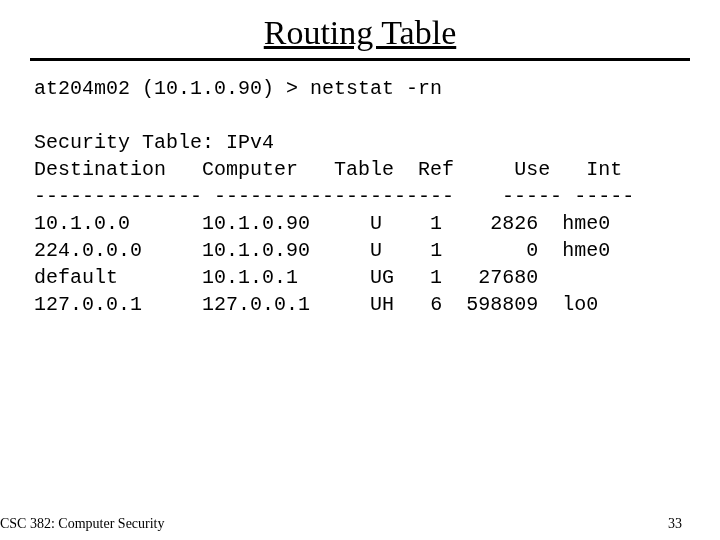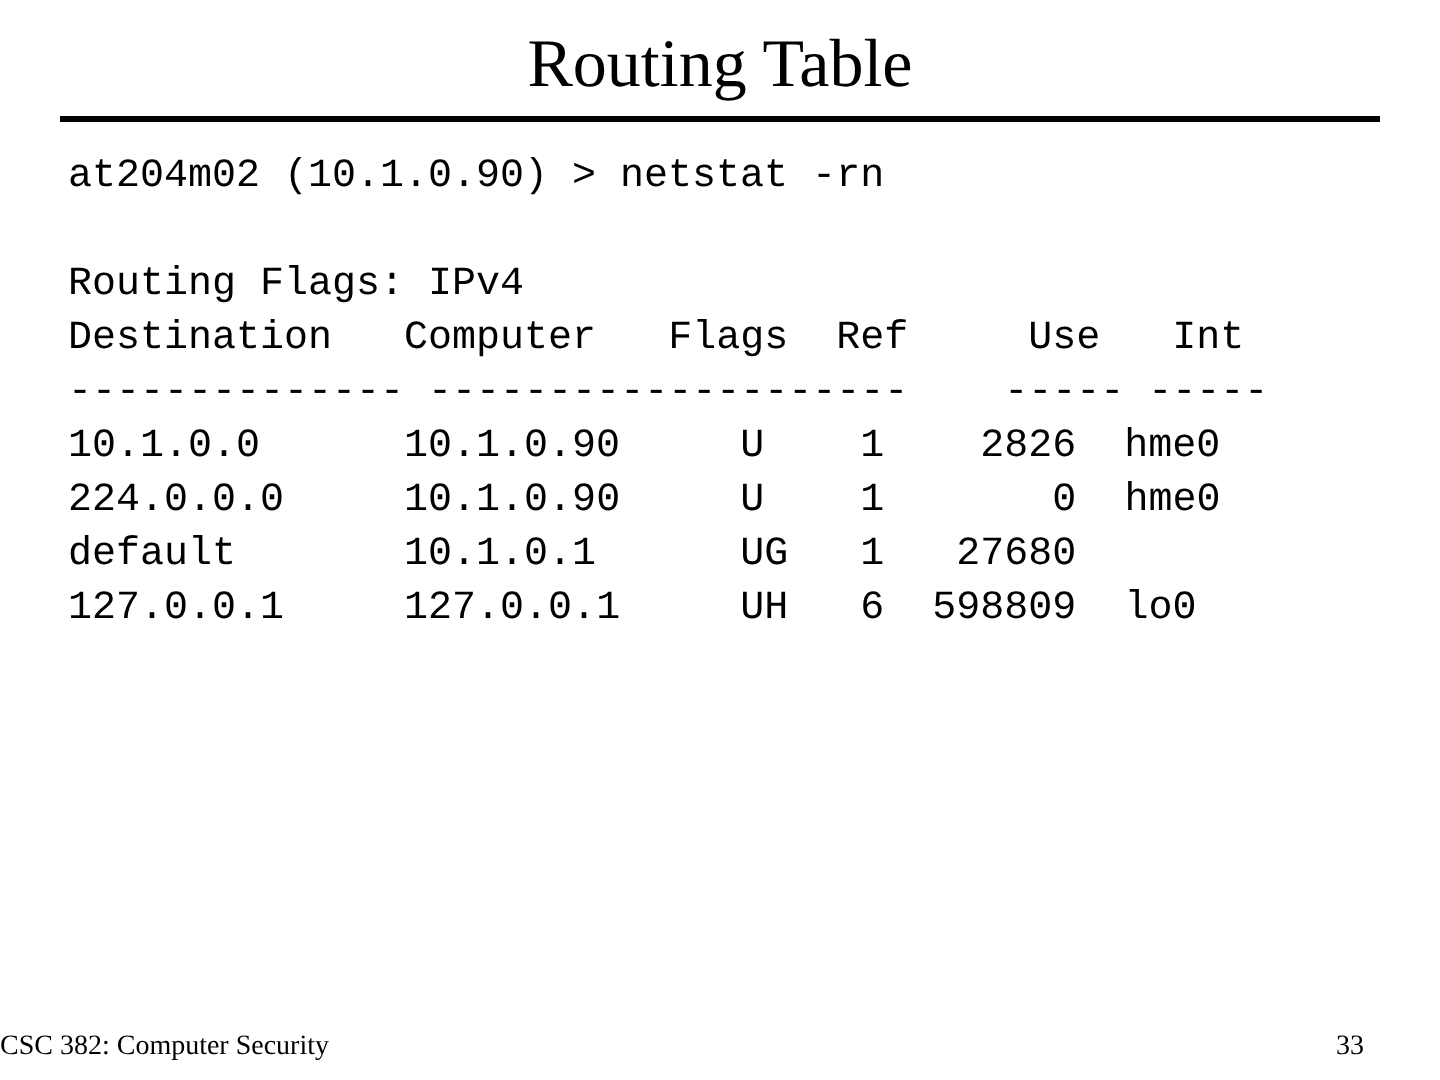--- a/index.html
+++ b/index.html
@@ -16,20 +16,21 @@
     width: 720px;
     height: 540px;
     box-sizing: border-box;
   }
   .title {
     text-align: center;
     font-size: 34px;
     margin-top: 14px;
     margin-bottom: 6px;
     font-weight: normal;
+    text-decoration: underline;
   }
   .rule {
     border: none;
     border-top: 3px solid #000;
     margin: 0 30px 14px 30px;
   }
   .term {
     font-family: "Courier New", Courier, monospace;
     font-size: 20px;
     white-space: pre;
@@ -55,22 +56,22 @@
 </head>
 <body>
 
 <div class="slide">
 
   <h1 class="title">Routing Table</h1>
   <hr class="rule">
 
   <pre class="term"><span>at204m02 (10.1.0.90) &gt; netstat -rn</span>
 
-<span>Routing Flags: IPv4</span>
-<span><span>Destination</span>   <span>Computer</span>   <span>Flags</span>  <span>Ref</span>     <span>Use</span>   <span>Int</span></span>
+<span>Security Table: IPv4</span>
+<span><span>Destination</span>   <span>Computer</span>   <span>Table</span>  <span>Ref</span>     <span>Use</span>   <span>Int</span></span>
 <span><span>--------------</span> <span>--------------------</span>    <span>-----</span> <span>-----</span></span>
 <span><span>10.1.0.0</span>      <span>10.1.0.90</span>     <span>U</span>    <span>1</span>    <span>2826</span>  <span>hme0</span></span>
 <span><span>224.0.0.0</span>     <span>10.1.0.90</span>     <span>U</span>    <span>1</span>       <span>0</span>  <span>hme0</span></span>
 <span><span>default</span>       <span>10.1.0.1</span>      <span>UG</span>   <span>1</span>   <span>27680</span></span>
 <span><span>127.0.0.1</span>     <span>127.0.0.1</span>     <span>UH</span>   <span>6</span>  <span>598809</span>  <span>lo0</span></span></pre>
 
   <div class="footer-left">CSC 382: Computer Security</div>
   <div class="footer-right">33</div>
 
 </div>

